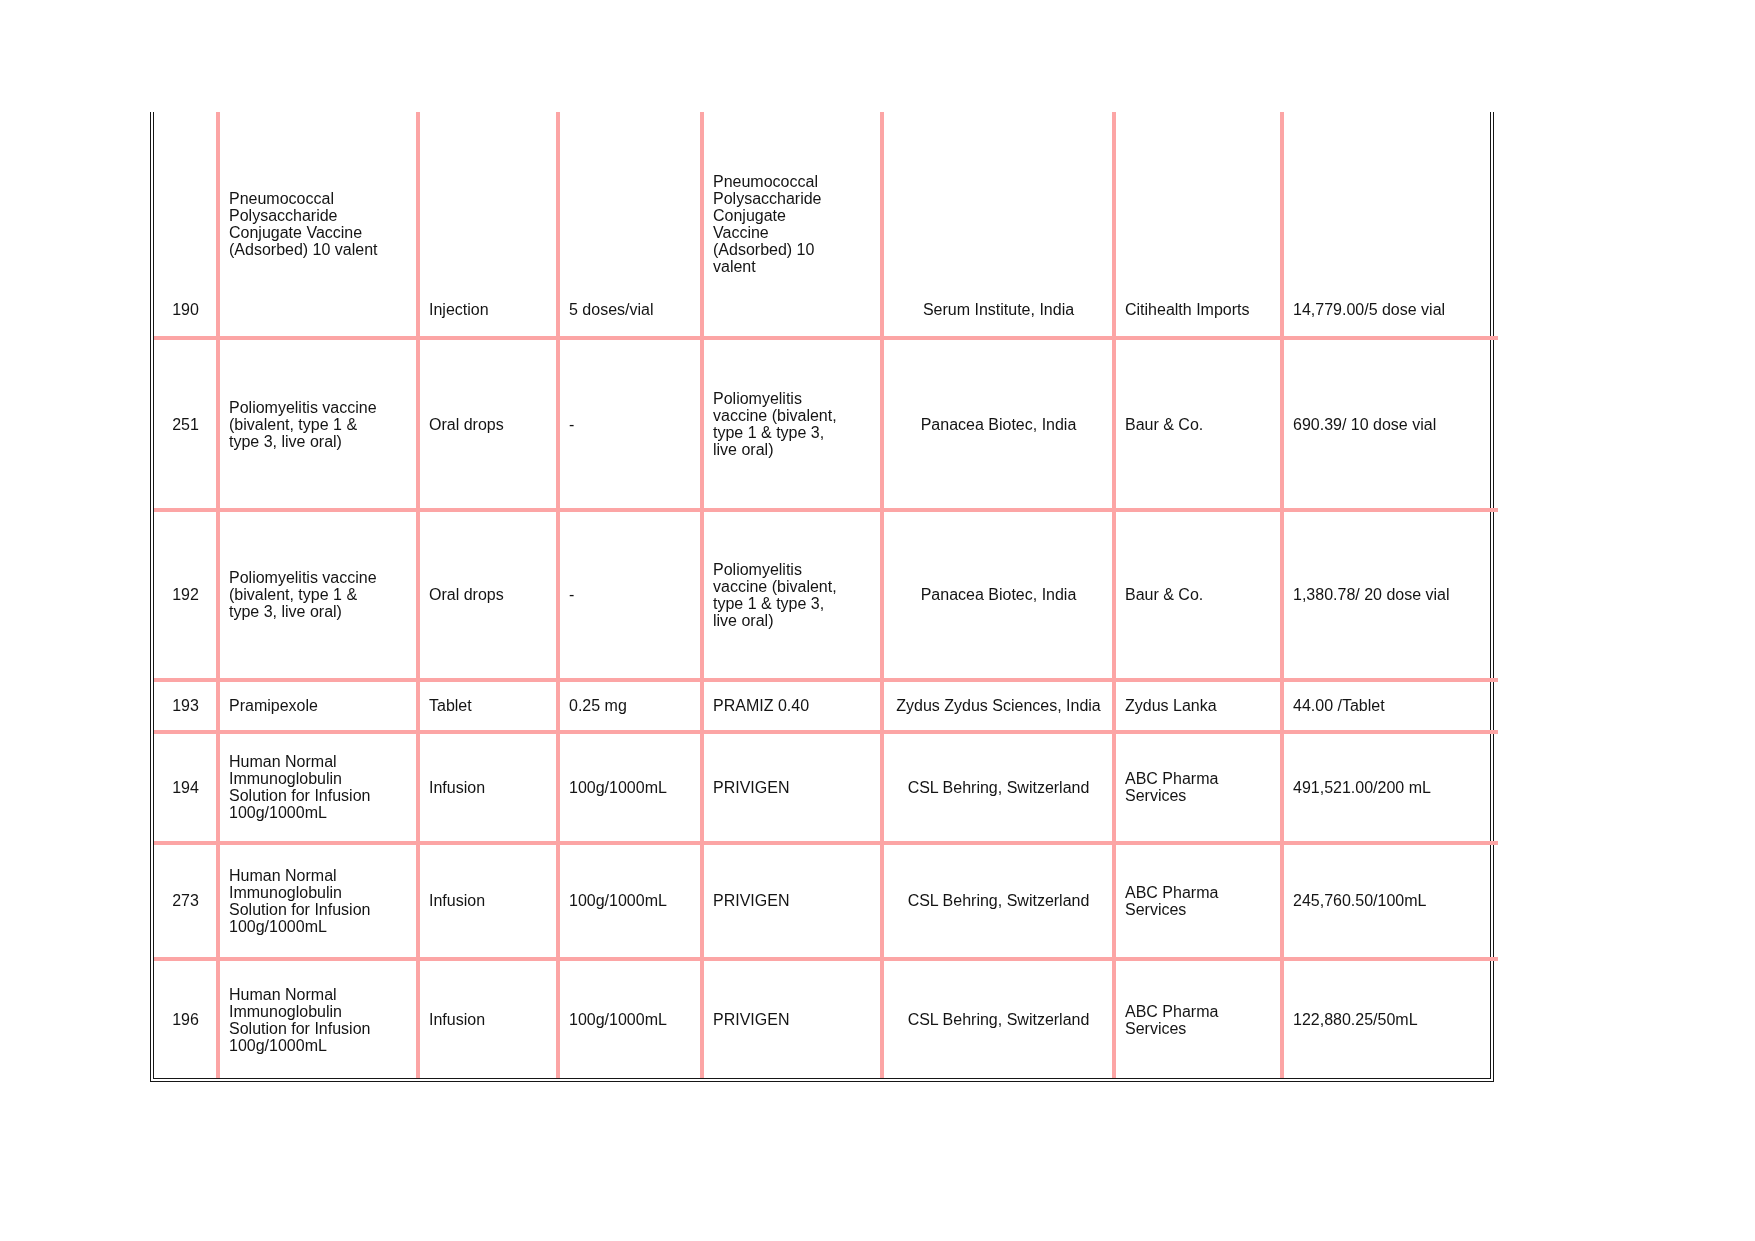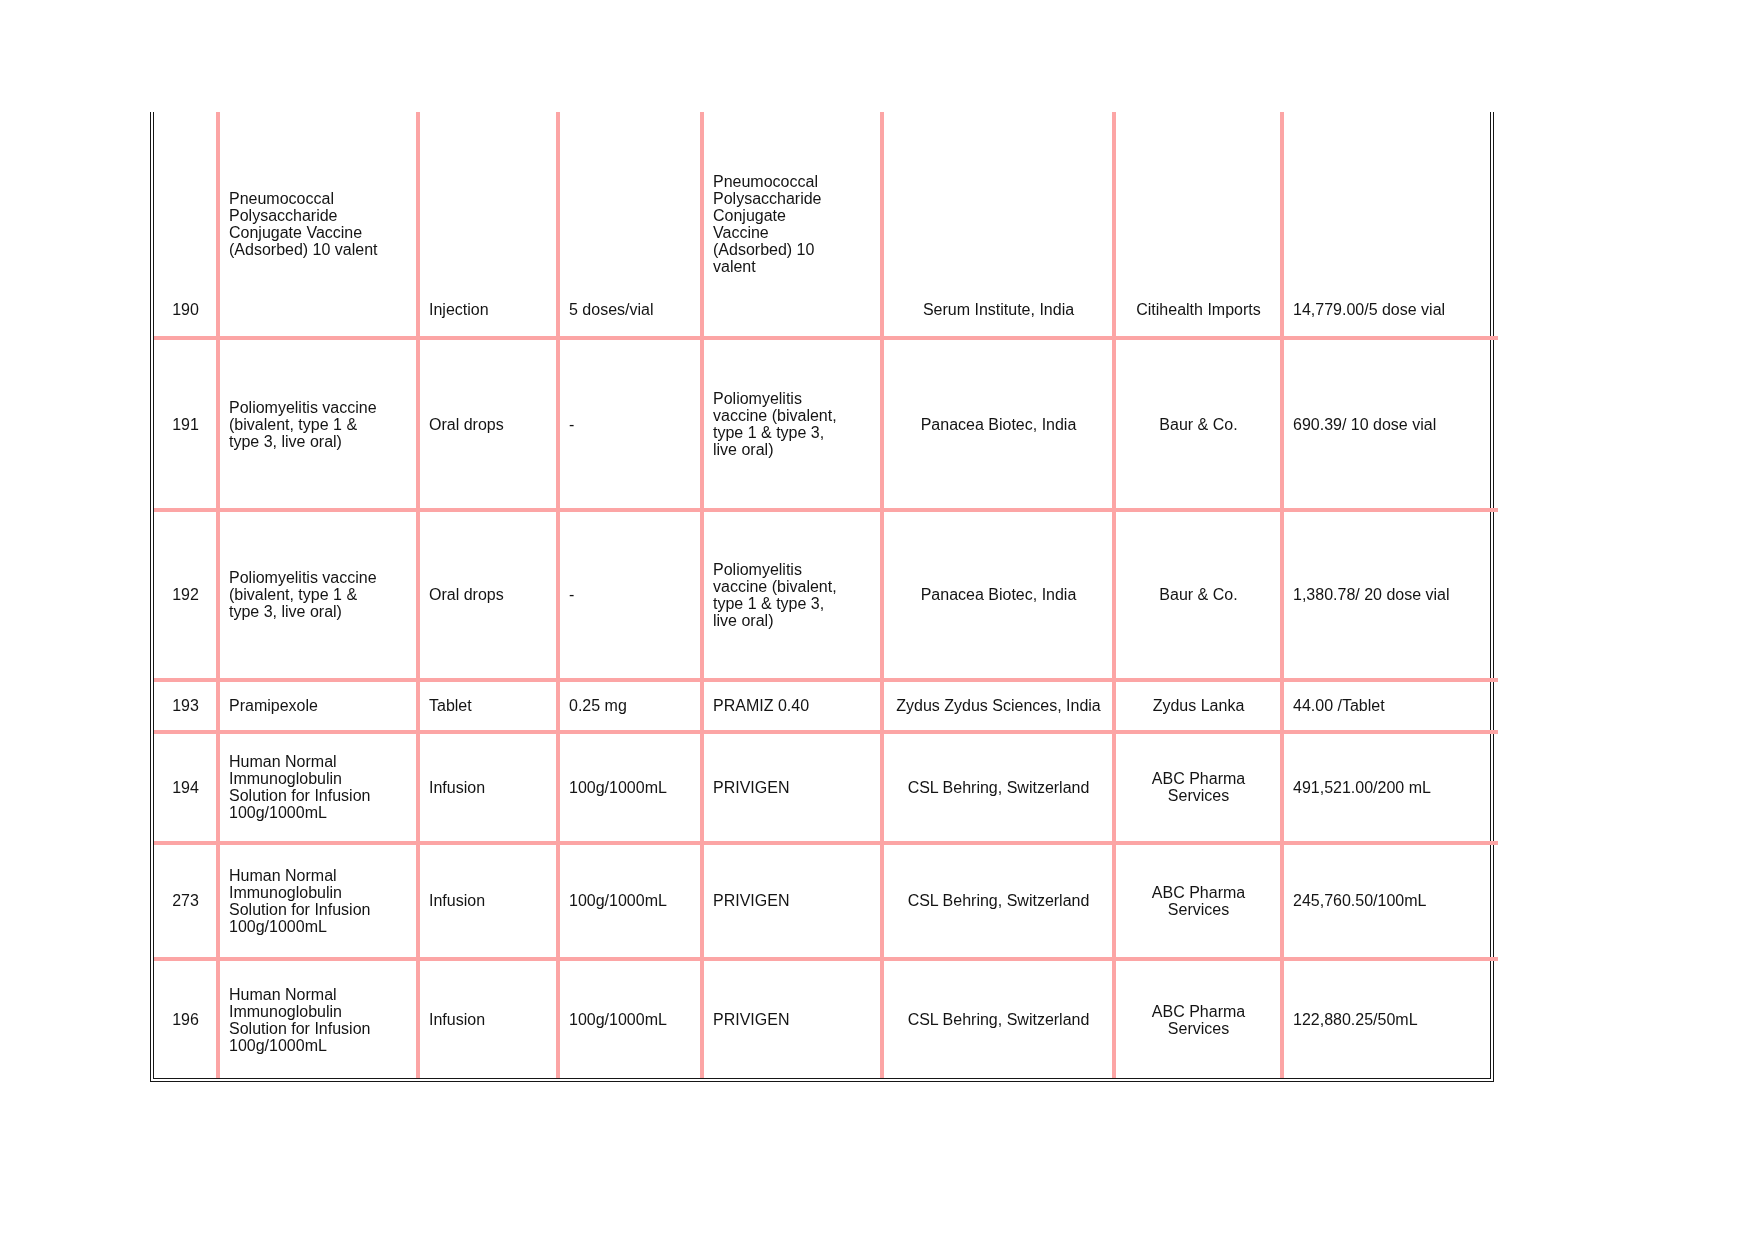--- a/index.html
+++ b/index.html
@@ -42,21 +42,21 @@
     overflow: hidden;
     color: #141414;
   }
   td.col-no {
     text-align: center;
     padding-left: 2px;
     padding-right: 2px;
   }
   td.col-manufacturer { padding-left: 6px; text-align: center; }
   td.col-form, td.col-brand { padding-left: 12px; }
-  td.col-agent { padding-left: 10px; text-align: center; }
+  td.col-agent { padding-left: 10px; }
   
   tr.row-splitover td.v-bottom {
     vertical-align: bottom;
     padding-bottom: 18px;
   }
 </style>
 </head>
 <body>
 
 <div class="table-wrap">
@@ -84,21 +84,21 @@
 Polysaccharide
 Conjugate
 Vaccine
 (Adsorbed) 10
 valent</td>
         <td class="col-manufacturer v-bottom">Serum Institute, India</td>
         <td class="col-agent v-bottom">Citihealth Imports</td>
         <td class="col-price v-bottom">14,779.00/5 dose vial</td>
       </tr>
       <tr style="height:171px">
-        <td class="col-no">191</td>
+        <td class="col-no">251</td>
         <td class="col-name">Poliomyelitis vaccine
 (bivalent, type 1 &amp;
 type 3, live oral)</td>
         <td class="col-form">Oral drops</td>
         <td class="col-strength">-</td>
         <td class="col-brand">Poliomyelitis
 vaccine (bivalent,
 type 1 &amp; type 3,
 live oral)</td>
         <td class="col-manufacturer">Panacea Biotec, India</td>

